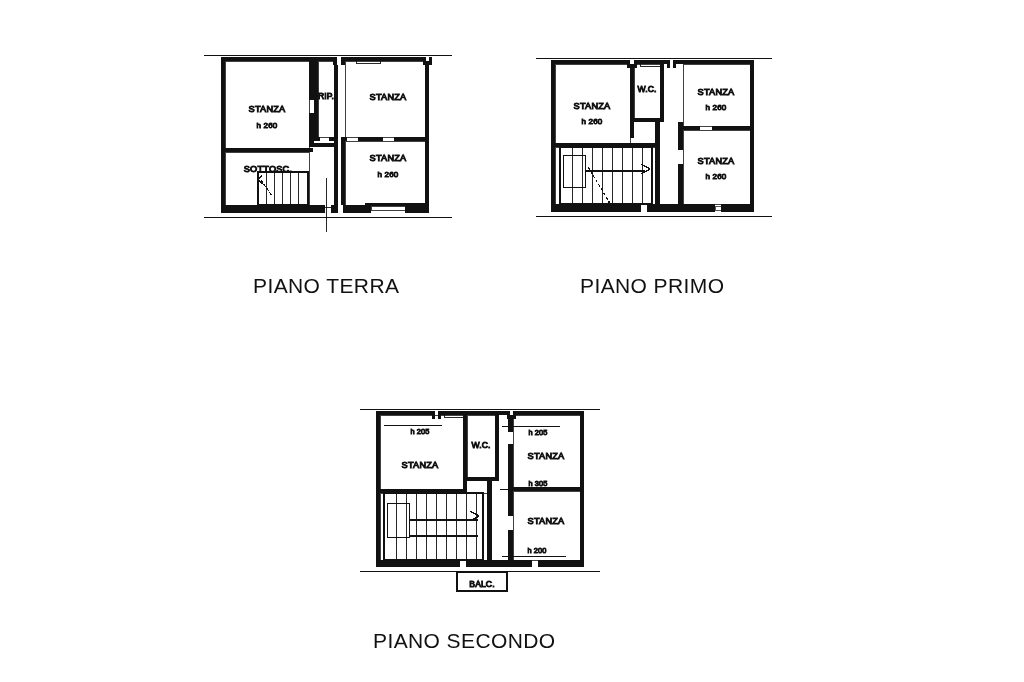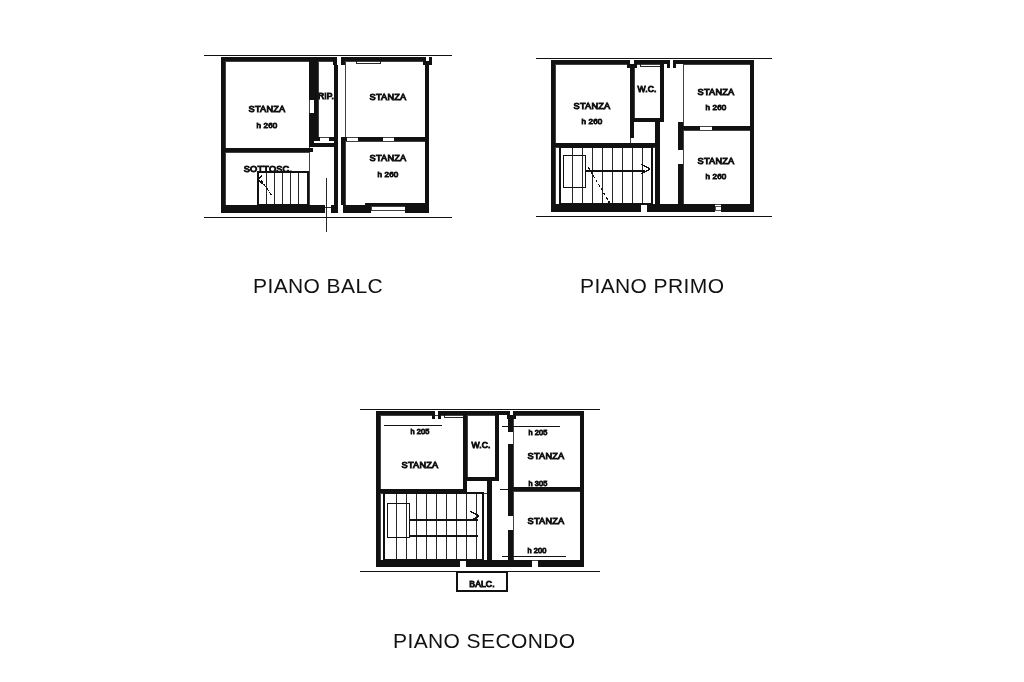--- a/index.html
+++ b/index.html
@@ -24,21 +24,21 @@
     position: absolute;
     font-family: "Liberation Sans", sans-serif;
     font-size: 21px;
     letter-spacing: 0.4px;
     color: #111111;
     white-space: nowrap;
     font-weight: 400;
   }
   #caption-terra   { left: 253px; top: 274px; }
   #caption-primo   { left: 580px; top: 274px; text-align: right; }
-  #caption-secondo { left: 393px; top: 629px; }
+  #caption-secondo { left: 373px; top: 629px; }
 
   svg text {
     font-family: "Liberation Sans", sans-serif;
     fill: #111111;
   }
   .room-label { font-size: 9.2px; letter-spacing: 0.2px; }
   .room-h     { font-size: 8.0px; letter-spacing: 0.2px; }
   .tiny-h     { font-size: 7.4px; letter-spacing: 0.1px; }
   .small-lbl  { font-size: 8.6px; letter-spacing: 0.1px; }
 </style>
@@ -318,15 +318,15 @@
     <text class="tiny-h" x="538" y="486" text-anchor="middle">h 305</text>
 
     <text class="room-label" x="546" y="524" text-anchor="middle">STANZA</text>
     <text class="tiny-h" x="537" y="553" text-anchor="middle">h 200</text>
 
     <text class="small-lbl" x="482" y="587" text-anchor="middle">BALC.</text>
   </g>
 
 </svg>
 
-<div class="plan-caption" id="caption-terra">PIANO BALC</div>
+<div class="plan-caption" id="caption-terra">PIANO TERRA</div>
 <div class="plan-caption" id="caption-primo">PIANO PRIMO</div>
 <div class="plan-caption" id="caption-secondo">PIANO SECONDO</div>
 
 </body></html>

